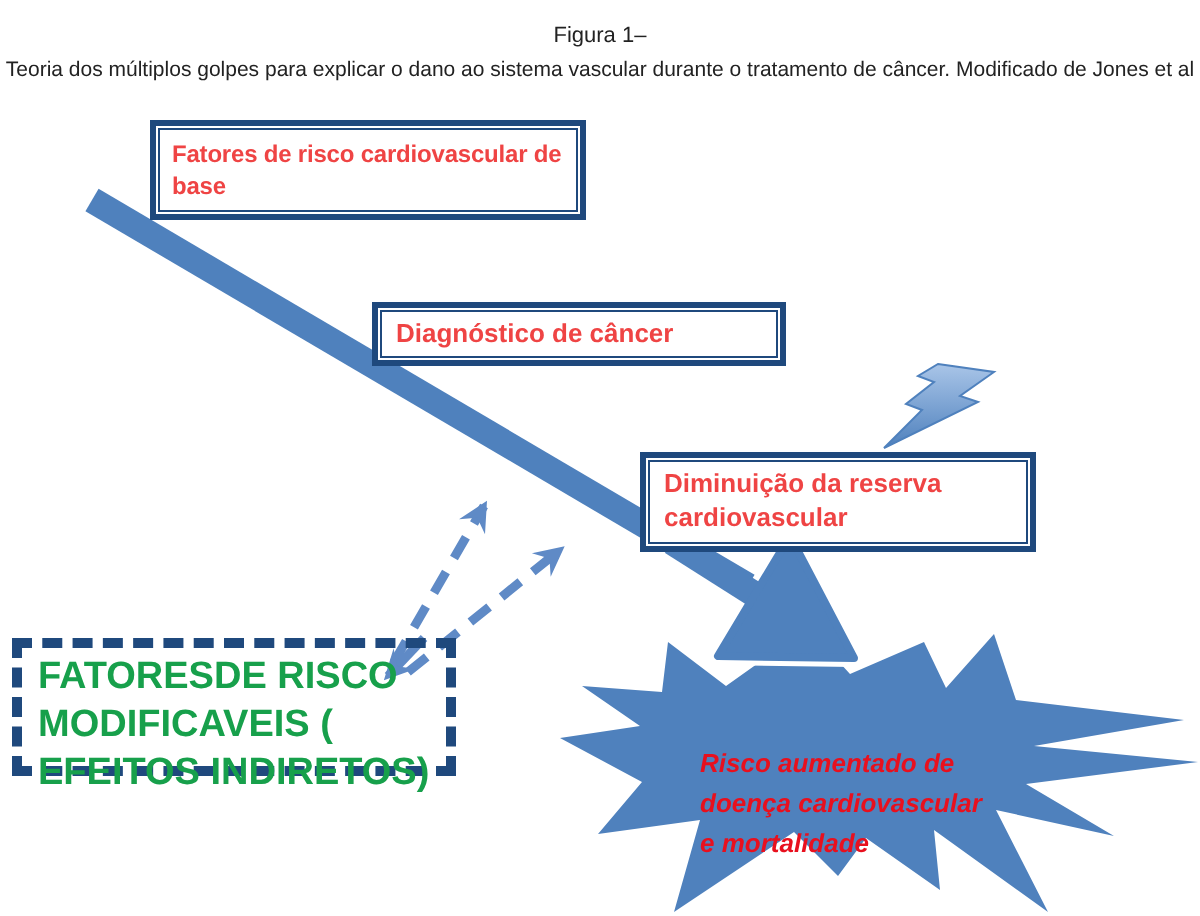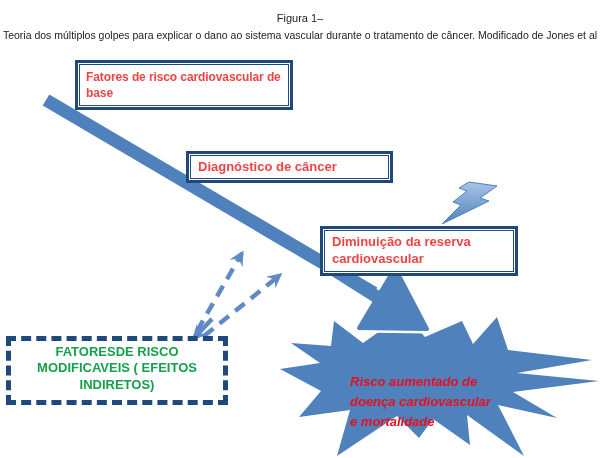--- a/index.html
+++ b/index.html
@@ -37,24 +37,24 @@
   .box-diagnosis { left:186px; top:151px; width:207px; }
   .box-diagnosis .inner { font-size:13px; line-height:1.2; padding:3px 7px; }
   .box-reserve   { left:320px; top:226px; width:198px; }
   .box-reserve .inner { font-size:13px; line-height:1.3; padding:3px 7px; }
 
   .redbox { position:absolute; box-sizing:border-box; left:433px; top:115px; width:158px;
             border:2px solid var(--red); background:#fff; z-index:2;
             padding:4px 8px; font-size:13px; font-weight:bold; font-style:italic;
             color:var(--red); line-height:1.3; }
 
-  .greenbox { position:absolute; box-sizing:border-box; left:6px; top:336px;
+  .greenbox { position:absolute; box-sizing:border-box; left:6px; top:319px;
               width:222px; height:69px; border:5px dashed var(--navy);
               background:transparent; z-index:2; padding:3px 8px;
-              font-size:13px; font-weight:bold; color:var(--green); line-height:1.25;text-align:center; }
+              font-size:19px; font-weight:bold; color:var(--green); line-height:1.25; }
 
   .burst-text { position:absolute; left:350px; top:372px; width:150px; z-index:3;
                 font-size:13px; font-weight:bold; font-style:italic;
                 color:var(--burst-red); line-height:1.55; }
 </style>
 </head>
 <body>
 
 <div class="stage">
 

